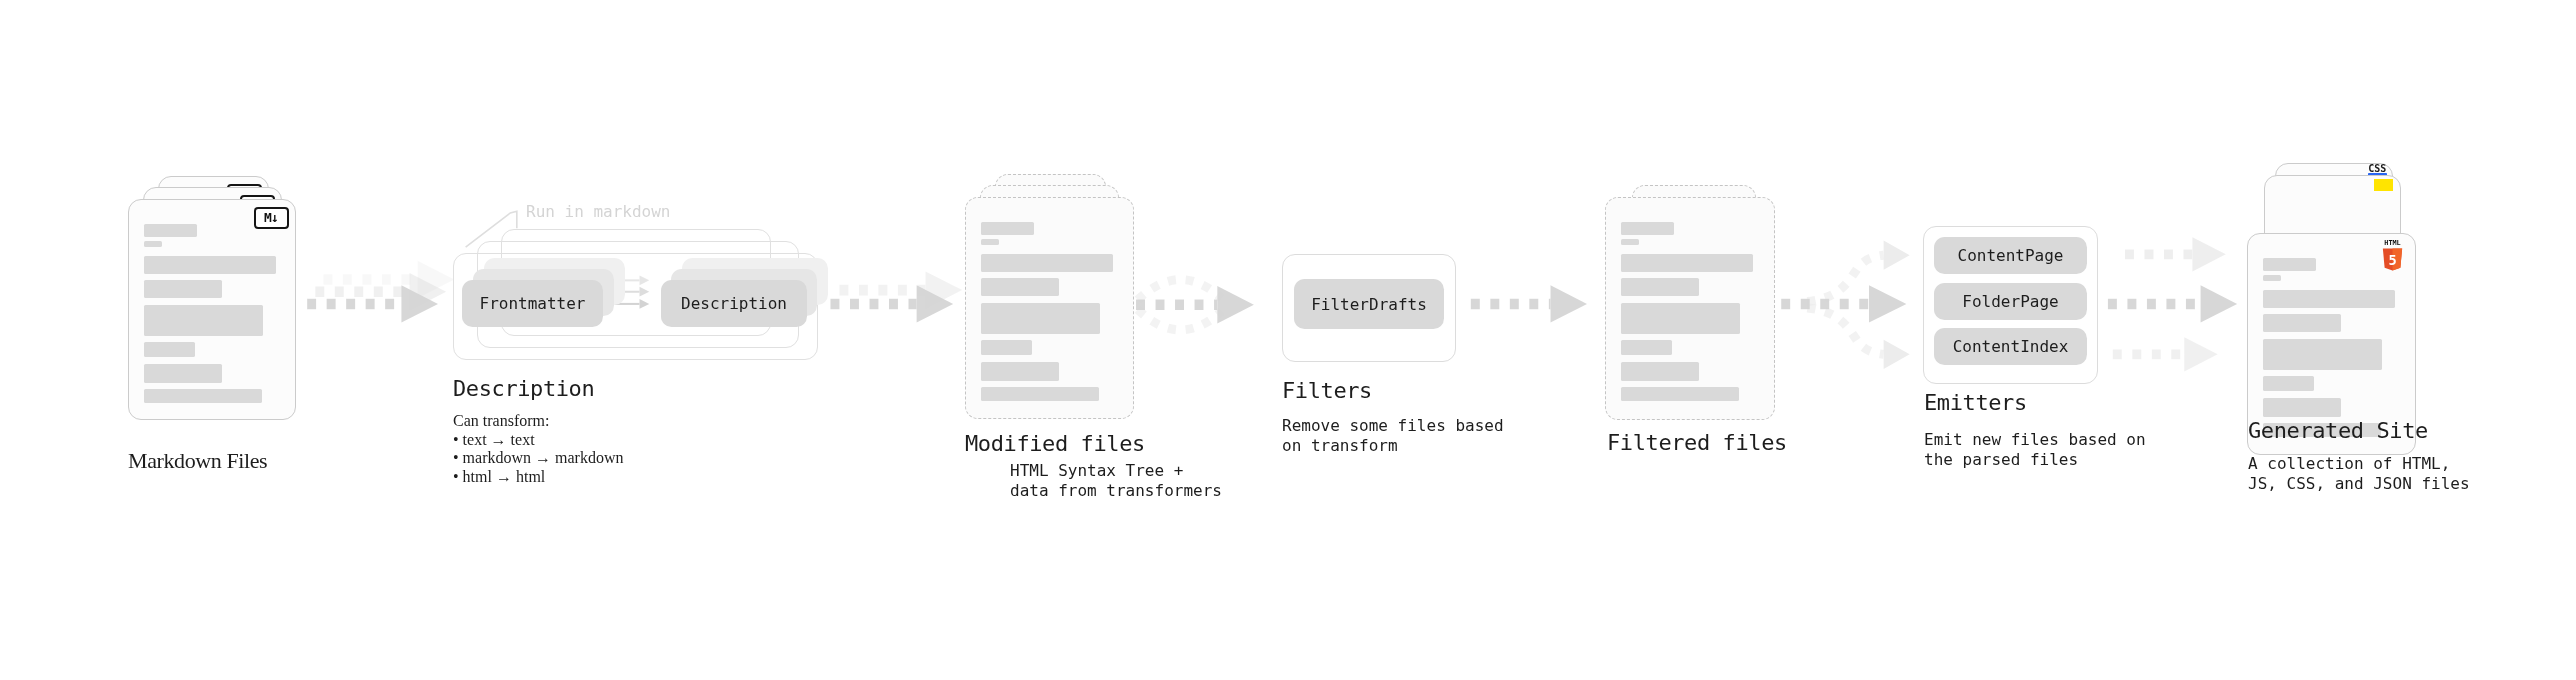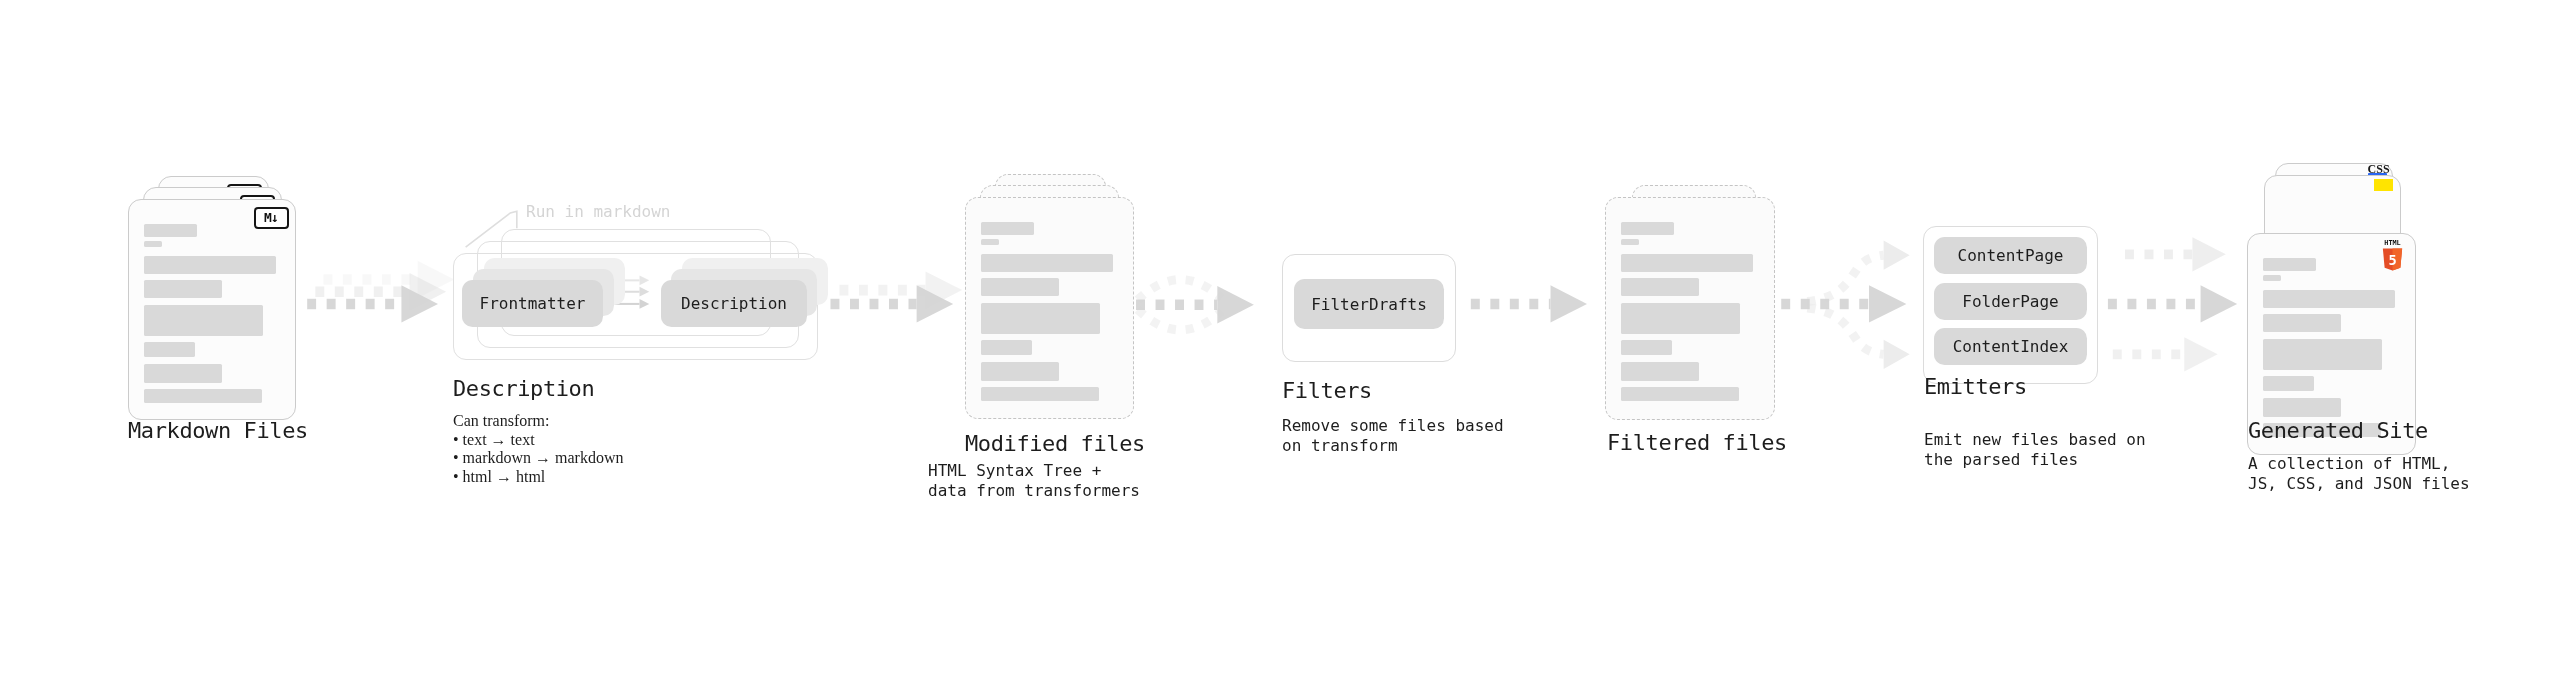--- a/index.html
+++ b/index.html
@@ -21,21 +21,21 @@
   .bars i{position:absolute;left:14.6px;background:var(--bar-gray);border-radius:1.6px;display:block;}
   .b1{top:24.4px;width:53px;height:12.2px}.b2{top:41px;width:18.7px;height:5.7px}
   .b3{top:56px;width:132px;height:18px}.b4{top:80px;width:78px;height:18px}
   .b5{top:105px;width:119px;height:31px}.b6{top:142px;width:51px;height:15.4px}
   .b7{top:164px;width:78px;height:18.7px}.b8{top:189px;width:118px;height:14px}
 
   .md-badge{position:absolute;top:6.5px;right:6.5px;width:31px;height:18px;border:2.4px solid var(--badge-border);
             border-radius:4.1px;background:#fff;display:flex;align-items:center;justify-content:center;
             font-weight:700;font-size:13px;letter-spacing:-0.8px;color:#111;}
   .css-badge{position:absolute;top:1.6px;right:4.9px;width:19.5px;text-align:center;}
-  .css-badge .t{font-size:12px;font-weight:700;color:#1a1a1a;line-height:6.5px;display:block;font-family:Liberation Serif, serif;}
+  .css-badge .t{font-size:10px;font-weight:700;color:#1a1a1a;line-height:6.5px;display:block;}
   .css-badge .u{margin-top:0.8px;height:3.3px;background:var(--css-blue);border-radius:0.8px;}
   .js-badge{position:absolute;top:3.3px;right:7.3px;width:18.7px;height:11.4px;background:var(--js-yellow);}
 
   
   .card{position:absolute;border:1.6px solid var(--card-border);border-radius:13px;}
   .card.solidbg{background:#fff;border-color:#dcdcdc;}
   .gbox{position:absolute;background:var(--box-gray);border-radius:10.6px;display:flex;align-items:center;
         justify-content:center;font-size:16px;color:var(--text-dark);}
   .gbox.g1{background:var(--ghost-gray-1);} .gbox.g2{background:var(--ghost-gray-2);}
 
@@ -161,21 +161,21 @@
         </div>
       <i class="b1"></i>
         <i class="b2"></i>
         <i class="b3"></i>
         <i class="b4"></i>
         <i class="b5"></i>
         <i class="b6"></i>
         <i class="b7"></i>
         <i class="b8"></i>
     </div>
-    <div class="title" style="left:128px;top:418px;">Markdown Files</div>
+    <div class="title" style="left:128px;top:448px;font-family:Liberation Serif, serif;">Markdown Files</div>
   </div>
 
   <div class="node">
     <div class="card abs" style="left:501px;top:229px;width:268px;height:105px;"></div>
     <div class="card abs" style="left:477px;top:241px;width:320px;height:105px;"></div>
     <div class="card abs" style="left:453px;top:253px;width:363px;height:105px;"></div>
     <div class="gbox g2 abs" style="left:484px;top:258px;width:141px;height:47px;"></div>
     <div class="gbox g2 abs" style="left:682px;top:258px;width:146px;height:47px;"></div>
     <div class="gbox g1 abs" style="left:473px;top:269px;width:141px;height:47px;"></div>
     <div class="gbox g1 abs" style="left:671px;top:269px;width:146px;height:47px;"></div>
@@ -198,21 +198,21 @@
       <i class="b1"></i>
         <i class="b2"></i>
         <i class="b3"></i>
         <i class="b4"></i>
         <i class="b5"></i>
         <i class="b6"></i>
         <i class="b7"></i>
         <i class="b8"></i>
     </div>
     <div class="title" style="left:965px;top:431px;">Modified files</div>
-    <div class="desc" style="left:928px;top:461px;">
+    <div class="desc" style="left:1010px;top:461px;">
       <div>HTML Syntax Tree +</div>
       <div>data from transformers</div>
     </div>
   </div>
 
   <div class="node">
     <div class="card solidbg abs" style="left:1282px;top:254px;width:172px;height:106px;"></div>
     <div class="gbox abs" style="left:1294px;top:279px;width:150px;height:50px;">FilterDrafts</div>
     <div class="title" style="left:1282px;top:378px;">Filters</div>
     <div class="desc" style="left:1282px;top:416px;">
@@ -234,21 +234,21 @@
         <i class="b8"></i>
     </div>
     <div class="title" style="left:1607px;top:430px;">Filtered files</div>
   </div>
 
   <div class="node">
     <div class="card solidbg abs" style="left:1923px;top:226px;width:173px;height:156px;"></div>
     <div class="gbox abs" style="left:1934px;top:237px;width:153px;height:37px;">ContentPage</div>
     <div class="gbox abs" style="left:1934px;top:283px;width:153px;height:37px;">FolderPage</div>
     <div class="gbox abs" style="left:1934px;top:328px;width:153px;height:37px;">ContentIndex</div>
-    <div class="title" style="left:1924px;top:374px;text-align:right;">Emitters</div>
+    <div class="title" style="left:1924px;top:390px;text-align:right;">Emitters</div>
     <div class="desc" style="left:1924px;top:430px;">
       <div>Emit new files based on</div>
       <div>the parsed files</div>
     </div>
   </div>
 
   <div class="node">
     <div class="doc abs" style="left:2275px;top:163px;width:116px;height:195px;">
       <div class="css-badge">
         <span class="t">CSS</span>

